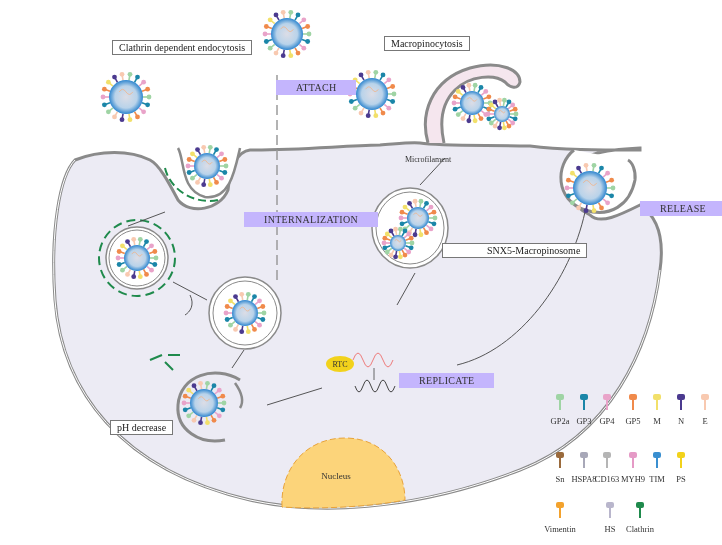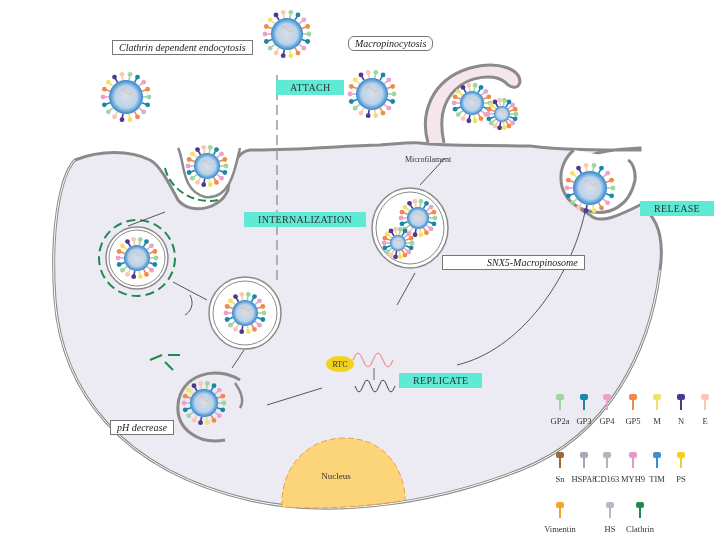--- a/index.html
+++ b/index.html
@@ -1,20 +1,20 @@
 <!DOCTYPE html>
 <html><head>
 <meta charset="utf-8">
 <style>
   html, body { margin:0; padding:0; background:#ffffff; }
   body { width:722px; height:545px; position:relative; overflow:hidden; font-family:"Liberation Serif", serif; }
   svg#diagram { position:absolute; left:0; top:0; }
   .lbl { font-family:"Liberation Serif", serif; fill:#333; }
-  .boxlbl { position:absolute; font-family:"Liberation Serif", serif; font-size:10px; color:#222; background:#fff; border:1px solid #777; padding:1px 6px; white-space:nowrap;font-style:italic; }
-  .step { position:absolute; font-family:"Liberation Serif", serif; font-size:10px; color:#333; background:#5eead4; padding:2px 14px; letter-spacing:0.3px; white-space:nowrap; }
+  .boxlbl { position:absolute; font-family:"Liberation Serif", serif; font-size:10px; color:#222; background:#fff; border:1px solid #777; padding:1px 6px; white-space:nowrap; }
+  .step { position:absolute; font-family:"Liberation Serif", serif; font-size:10px; color:#333; background:#c4b5fd; padding:2px 20px; letter-spacing:0.3px; white-space:nowrap; }
   .legend-label { font-family:"Liberation Serif", serif; font-size:8.5px; fill:#333; }
 </style>
 </head>
 <body>
 
 <svg id="diagram" width="722" height="545" viewBox="0 0 722 545">
   <defs>
     <radialGradient id="vg" cx="50%" cy="50%" r="50%">
       <stop offset="0%" stop-color="#dcdde6"></stop>
       <stop offset="65%" stop-color="#b9d3ea"></stop>
@@ -674,20 +674,20 @@
         <g>
           <line x1="640" y1="508" x2="640" y2="518" stroke="#1f8a4c" stroke-width="2"></line>
           <rect x="636" y="502" width="8" height="6" rx="2" fill="#1f8a4c"></rect>
         </g>
         <text x="640" y="532" text-anchor="middle" class="legend-label">Clathrin</text>
       </g>
     </g>
 </svg>
 
 <div class="boxlbl" style="left:112px;top:40px;">Clathrin dependent endocytosis</div>
-<div class="boxlbl" style="left:348px;top:36px;border-radius:6px;">Macropinocytosis</div>
-<div class="boxlbl" style="left:442px;top:255px;padding-left:44px;">SNX5-Macropinosome</div>
+<div class="boxlbl" style="left:384px;top:36px;">Macropinocytosis</div>
+<div class="boxlbl" style="left:442px;top:243px;padding-left:44px;">SNX5-Macropinosome</div>
 <div class="boxlbl" style="left:110px;top:420px;">pH decrease</div>
 
 <div class="step" style="left:276px;top:80px;">ATTACH</div>
 <div class="step" style="left:244px;top:212px;">INTERNALIZATION</div>
 <div class="step" style="left:399px;top:373px;">REPLICATE</div>
 <div class="step" style="left:640px;top:201px;">RELEASE</div>
 
 </body></html>

